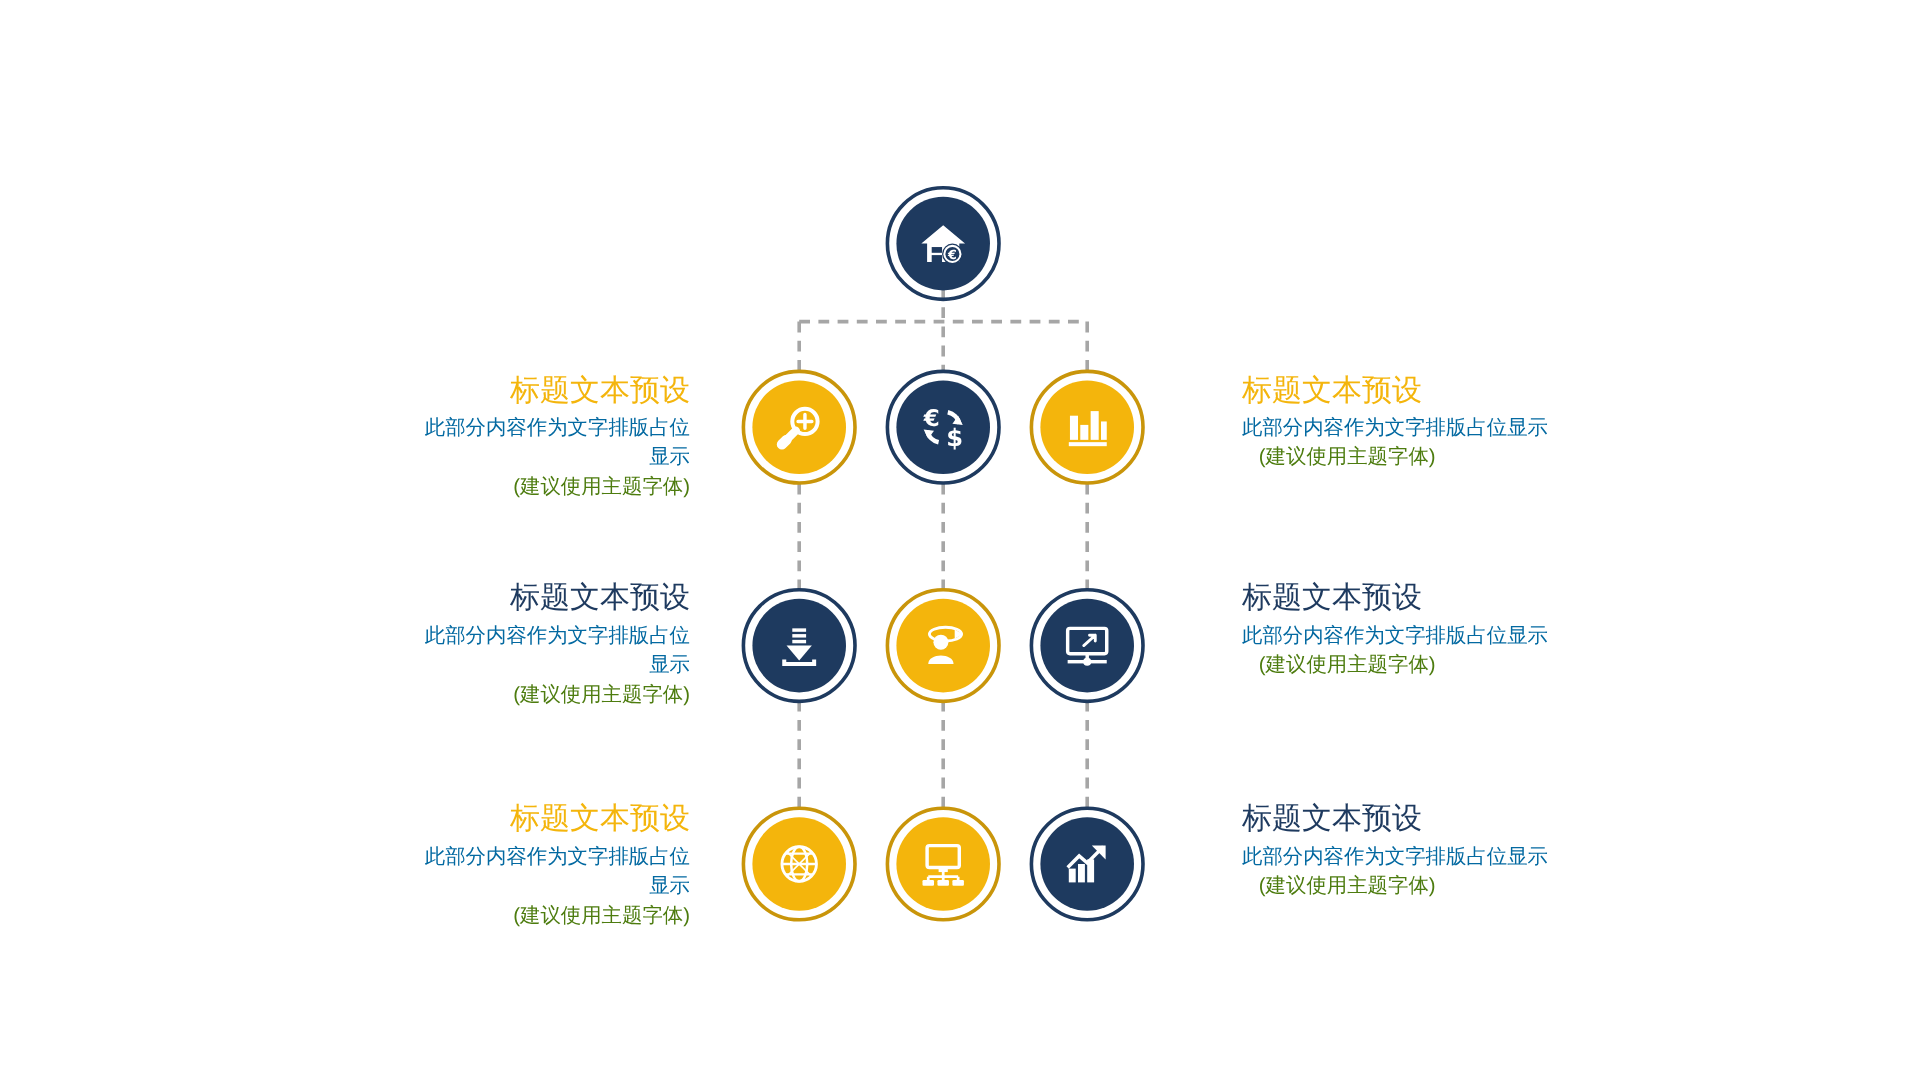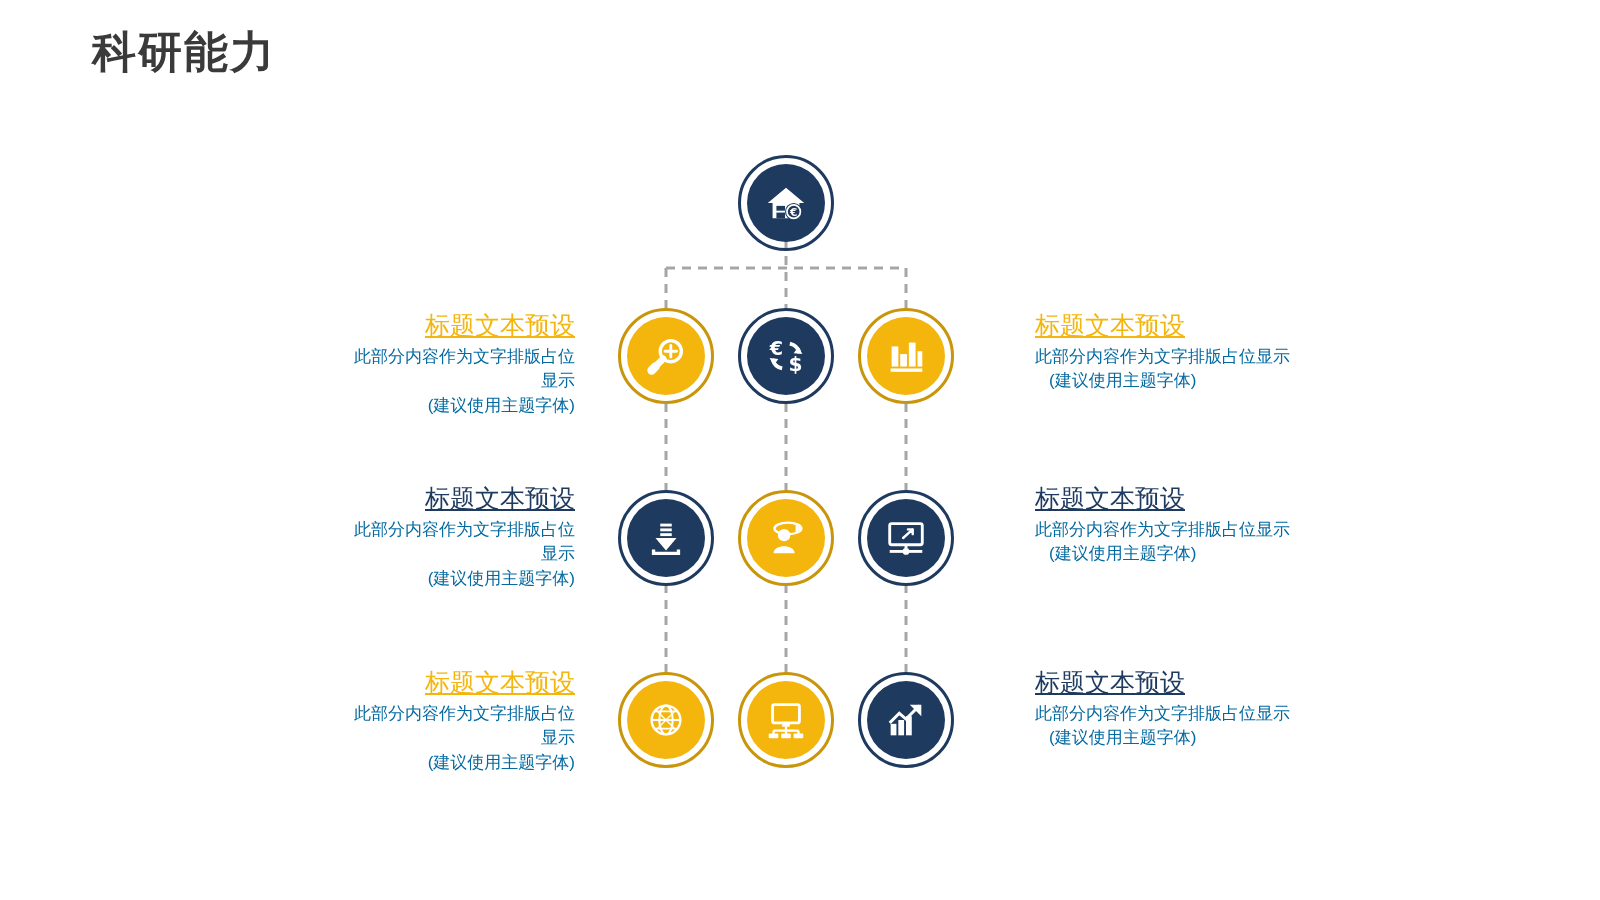--- a/index.html
+++ b/index.html
@@ -94,52 +94,50 @@
   
   .textblock {
     position: absolute;
     width: 230px;
   }
   .textblock .tb-title {
     font-size: 25px;
     line-height: 1.25;
     margin: 0 0 4px 0;
     white-space: nowrap;
-    text-decoration: underline;
   }
   .textblock .tb-body {
     font-size: 17px;
     line-height: 1.42;
     color: #0369a1;
     margin: 0;
   }
   .textblock .tb-note {
     font-size: 17px;
     line-height: 1.42;
-    color: #0369a1;
+    color: #4d7c0f;
     margin: 0;
   }
   .textblock.left {
     text-align: right;
   }
   .textblock.right {
     text-align: left;
   }
   .textblock.right .tb-note {
     padding-left: 14px;
   }
   .t-gold { color: #f4b50c; }
   .t-navy { color: #1e3a5f; }
 </style>
 </head>
 <body>
 
 <div class="slide">
 
-  <div class="page-title">科研能力</div>
 
   <div class="diagram">
 
     <svg class="connectors" viewBox="0 0 1600 900" width="1600" height="900" xmlns="http://www.w3.org/2000/svg">
       <g stroke="#a6a6a6" stroke-width="3" stroke-dasharray="9 7" fill="none" stroke-linecap="butt">
 
         <line x1="786" y1="240" x2="786" y2="310"></line>
 
         <line x1="666" y1="268" x2="906" y2="268"></line>
 

